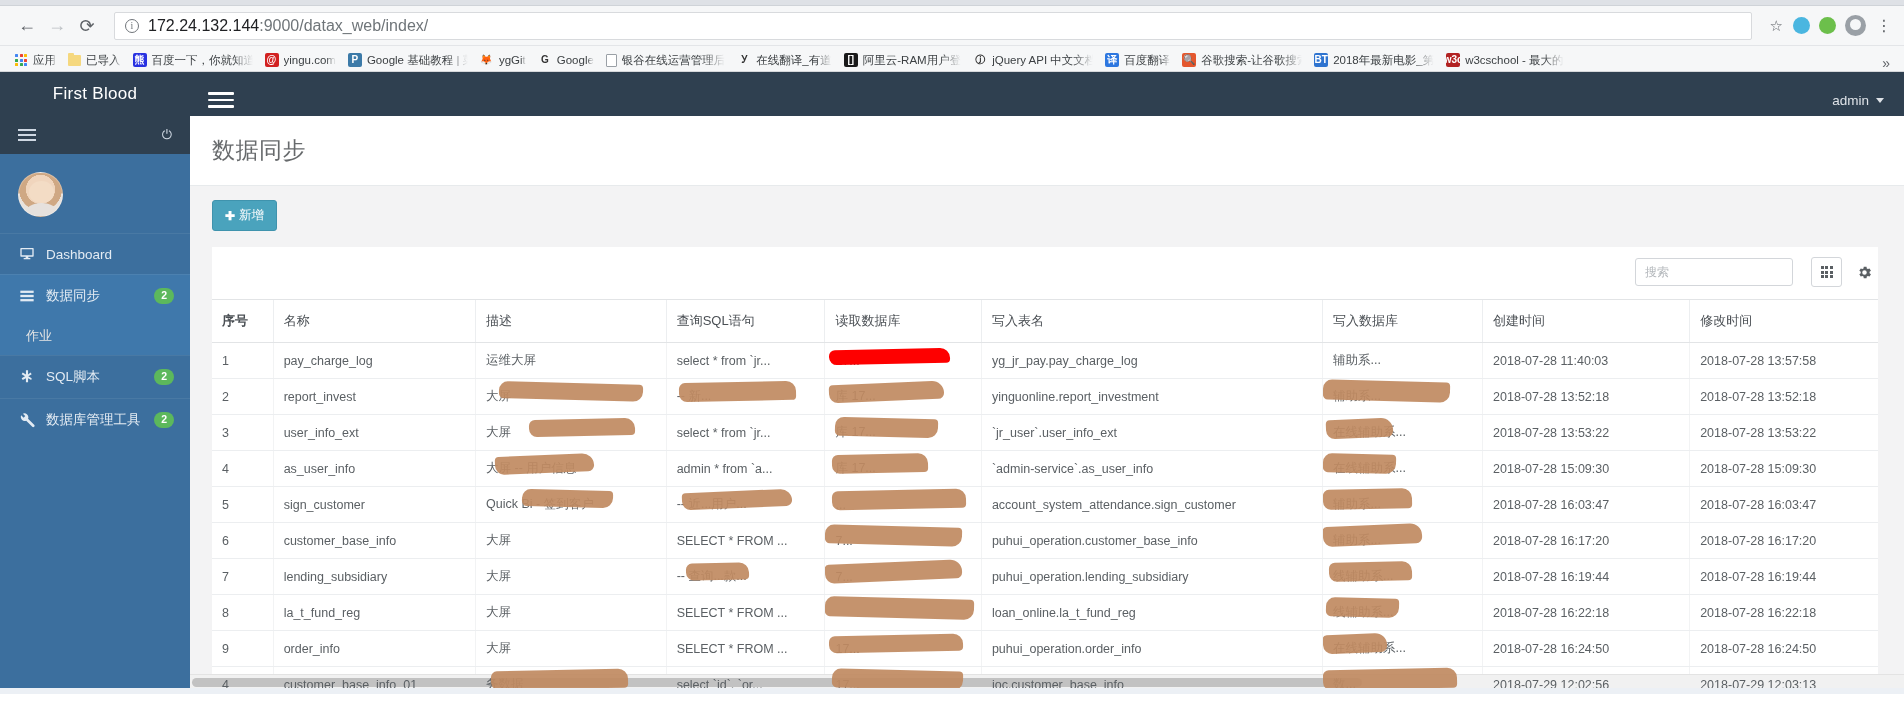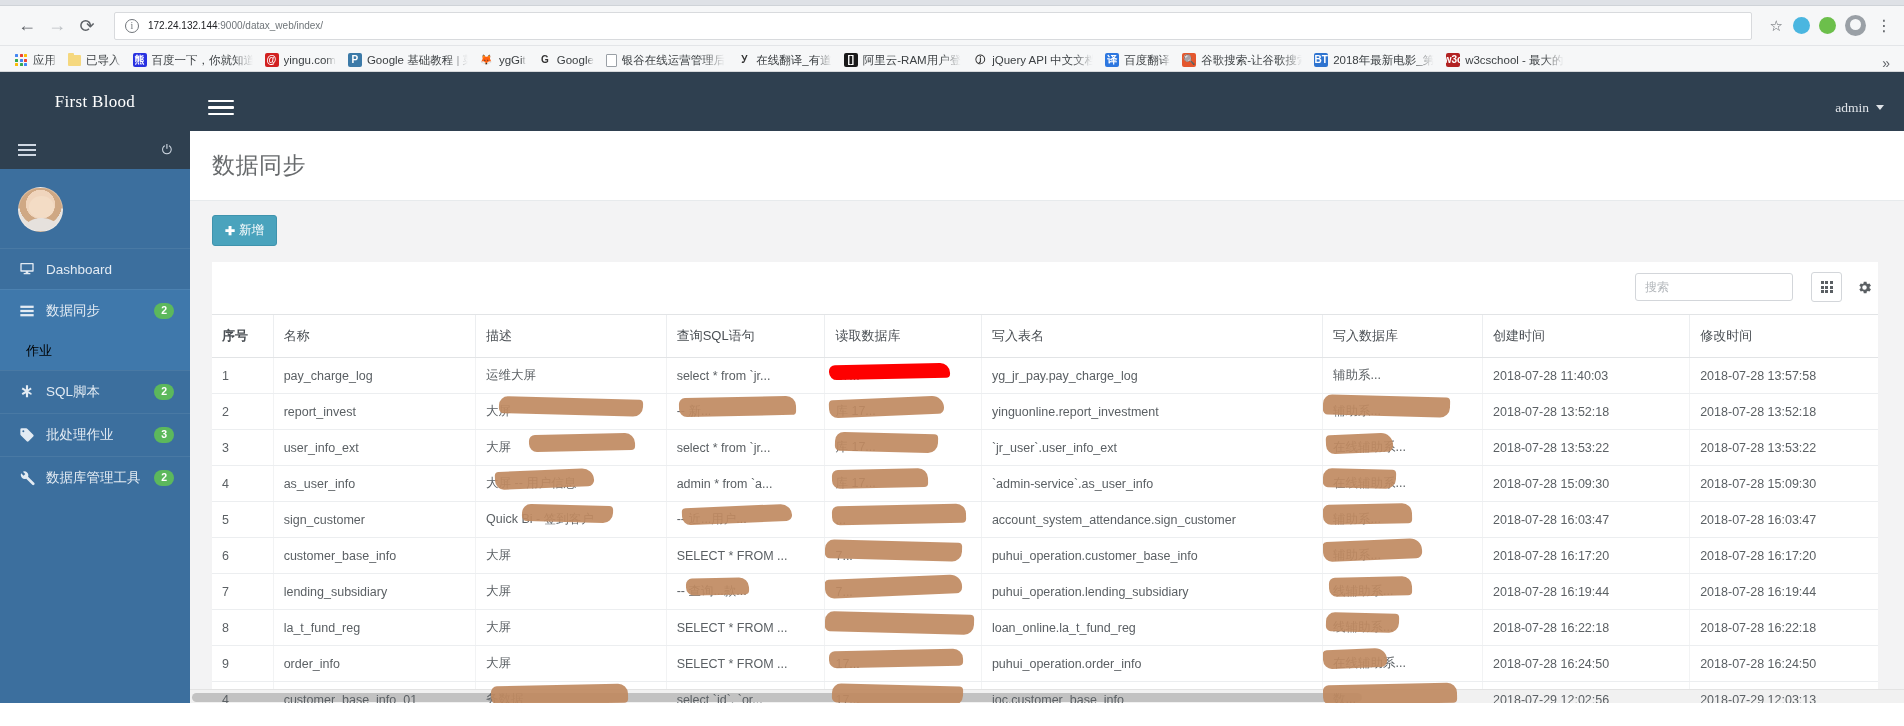--- a/index.html
+++ b/index.html
@@ -35,21 +35,21 @@
     border-radius: 2px; display: flex; align-items: center;
     padding: 0 10px; min-width: 0;
   }
   .info-icon {
     width: 14px; height: 14px; border: 1.3px solid #70757a;
     border-radius: 50%; margin-right: 9px; flex: 0 0 auto;
     font-size: 10px; line-height: 11px; text-align: center;
     color: #70757a; font-family: "Liberation Serif", serif;
   }
   .url-text {
-    font-size: 10px; color: #202124; white-space: nowrap;
+    font-size: 16px; color: #202124; white-space: nowrap;
     overflow: hidden; text-overflow: ellipsis;
   }
   .url-text .dim { color: #6f7579; }
   .star-icon { color: #5f6368; font-size: 15px; margin: 0 10px; }
   .ext-dot {
     width: 17px; height: 17px; border-radius: 50%;
     margin-right: 9px; flex: 0 0 auto;
   }
   .avatar-chip {
     width: 21px; height: 21px; border-radius: 50%;
@@ -114,23 +114,22 @@
   .page-ico {
     width: 11px; height: 13px; border: 1px solid #9aa0a6;
     border-radius: 1px; background: #fff;
   }
   .bm-overflow { margin-left: auto; padding-right: 6px; color: #5f6368; font-size: 14px; }
 
   
   .app { width: 1904px; height: 622px; position: relative; background:#ecf0f5; }
 
   .topbar {
-    height: 59px; display: flex; align-items: stretch;
+    height: 44px; display: flex; align-items: stretch;
     background: #2f4050;
-    font-family: Liberation Serif, serif;
   }
   .brand {
     width: 190px; flex: 0 0 190px;
     display: flex; align-items: center; justify-content: center;
     color: #fff; font-size: 17px; letter-spacing: 0.3px;
     background: #2f4050;
   }
   .topbar-rest {
     flex: 1 1 auto; background: #2f4050;
     display: flex; align-items: center;
@@ -194,21 +193,21 @@
   .nav-item.active { background: #3f78ab; }
   .nav-badge {
     margin-left: auto; background: #5cb85c; color: #fff;
     font-size: 10.5px; border-radius: 9px;
     padding: 2px 7px; line-height: 1.1; font-weight: 600;
   }
   .sub-item {
     padding: 10px 16px 10px 26px; font-size: 13px;
     color: #dbe6f0; background: #3f78ab; cursor: pointer;
   }
-  .sub-item.current { color: #000000; }
+  .sub-item.current { color: #e5e5e5; }
 
   svg.sico { width: 16px; height: 16px; fill: #e3ebf3; display:block; }
 
   
   .content { flex: 1 1 auto; background: #f3f3f4; overflow: hidden; position: relative; }
   .page-head {
     background: #ffffff; padding: 19px 0 19px 22px;
     border-bottom: 1px solid #e7eaec;
   }
   .page-head h1 {
@@ -444,29 +443,20 @@
               <svg class="sico" viewBox="0 0 24 24">
                 <path d="M13.6 2h-3.2v6.1L5.6 5.2 4 8l5 2.9-5 2.9 1.6 2.8 4.8-2.9V20h3.2v-6.3l4.8 2.9L19 13.8l-5-2.9 5-2.9L17.4 5.2l-3.8 2.9z"></path>
               </svg>
             </span>
             <span>SQL脚本</span>
             <span class="nav-badge">2</span>
           </div>
           <div class="nav-item">
             <span class="ico">
               <svg class="sico" viewBox="0 0 24 24">
-                <path d="M21.4 11.6 12.4 2.6A2 2 0 0 0 11 2H4a2 2 0 0 0-2 2v7a2 2 0 0 0 .6 1.4l9 9a2 2 0 0 0 2.8 0l7-7a2 2 0 0 0 0-2.8zM6.5 8A1.5 1.5 0 1 1 8 6.5 1.5 1.5 0 0 1 6.5 8z"></path>
-              </svg>
-            </span>
-            <span>批处理作业</span>
-            <span class="nav-badge">3</span>
-          </div>
-          <div class="nav-item">
-            <span class="ico">
-              <svg class="sico" viewBox="0 0 24 24">
                 <path d="M22.7 19.1 13.6 10a5.9 5.9 0 0 0-7.8-7.5l3.6 3.6-2.5 2.5-3.6-3.6A5.9 5.9 0 0 0 10.8 13l9.1 9.1a2 2 0 0 0 2.8-2.9z"></path>
               </svg>
             </span>
             <span>数据库管理工具</span>
             <span class="nav-badge">2</span>
           </div>
         </div>
     </div>
 
     <div class="content">

